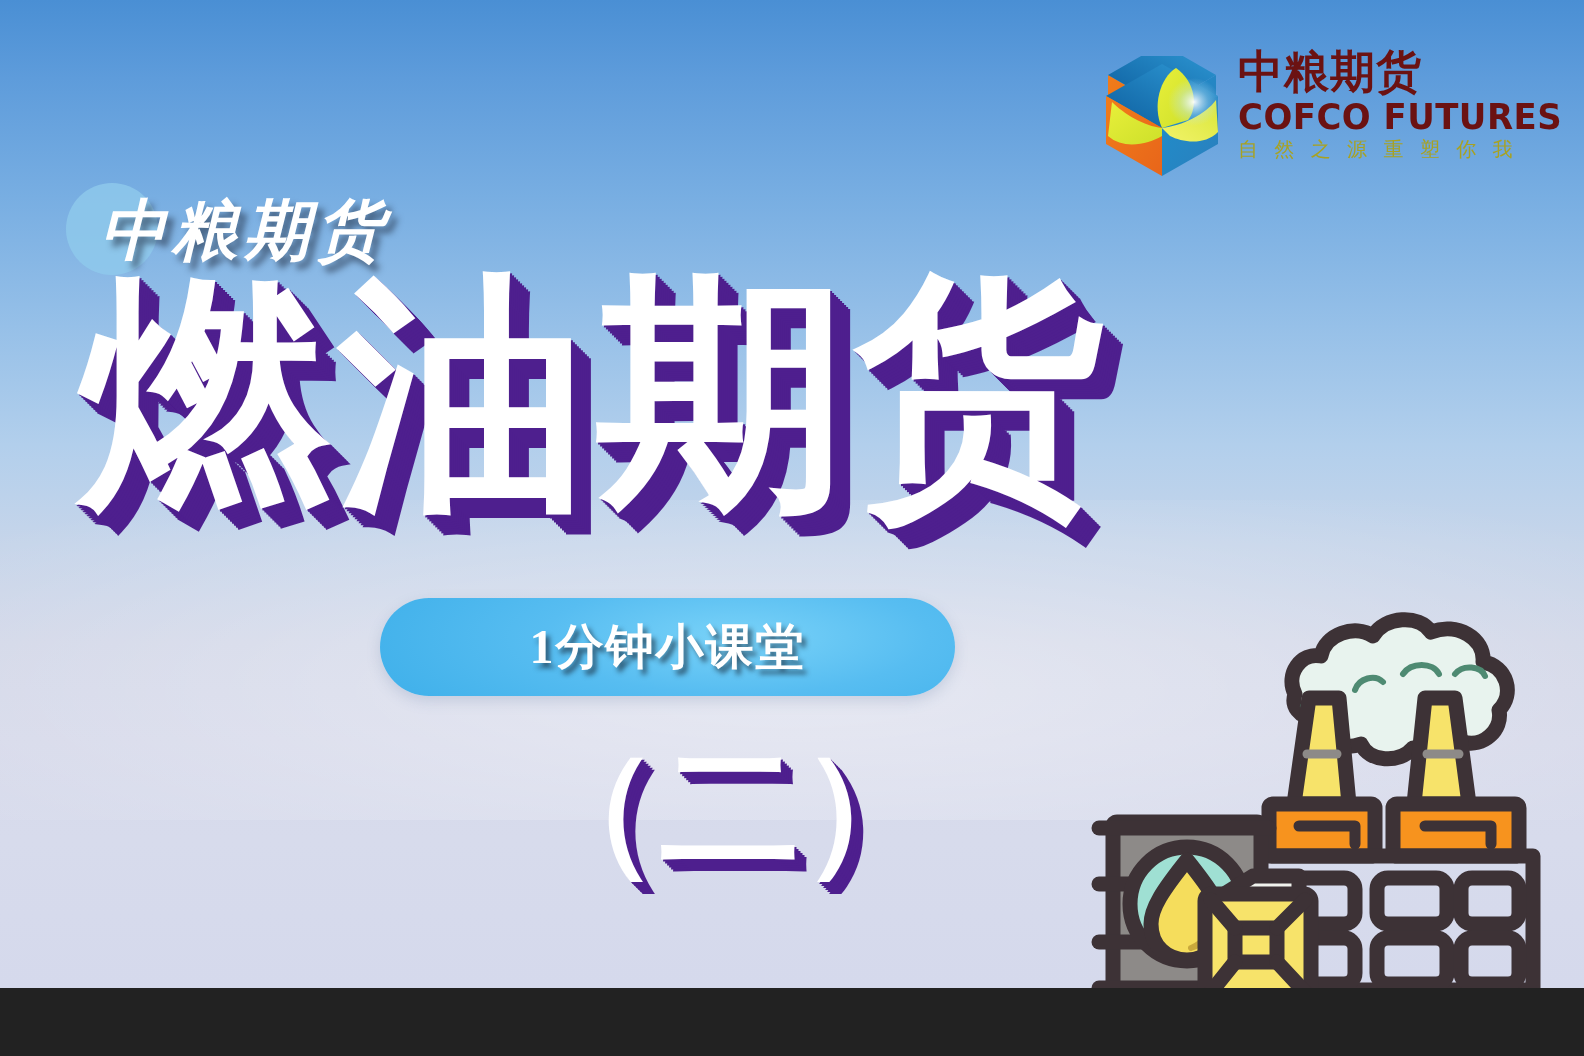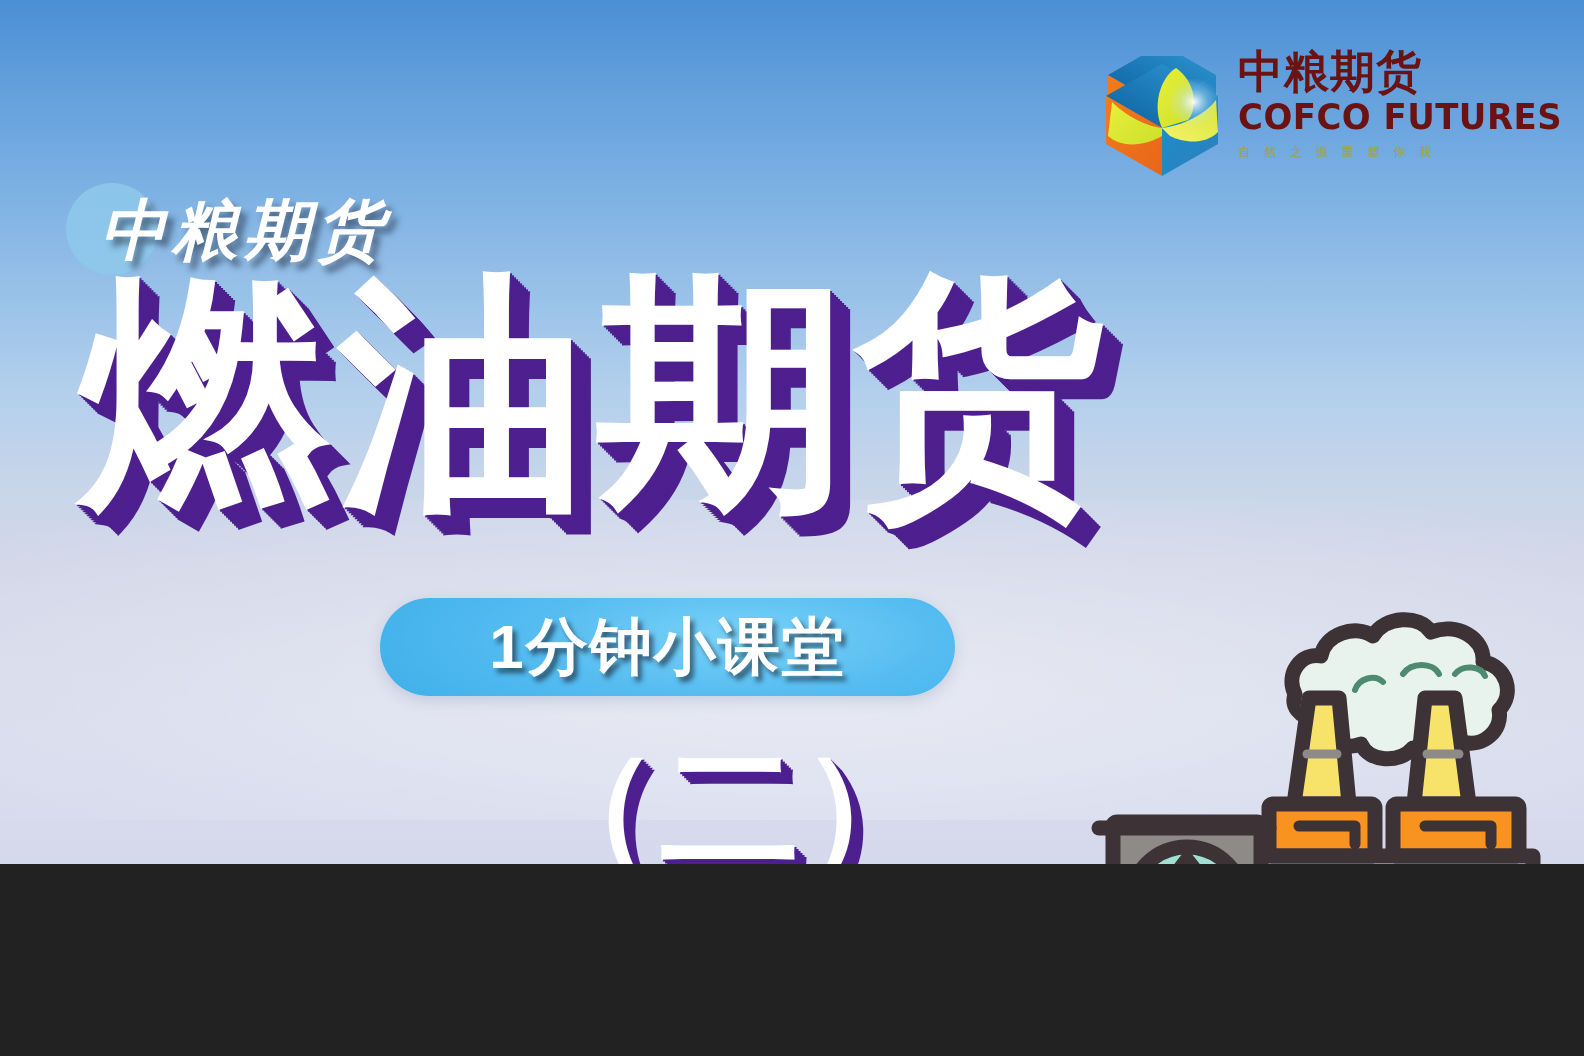--- a/index.html
+++ b/index.html
@@ -3,21 +3,21 @@
 <meta charset="utf-8">
 <style>
   html, body {
     margin: 0;
     padding: 0;
     background: #222;
   }
   #poster {
     position: relative;
     width: 1584px;
-    height: 864px;
+    height: 988px;
     overflow: hidden;
     font-family: "DejaVu Sans", "Liberation Sans", sans-serif;
     background: linear-gradient(to bottom,
         #4a8fd4 0%,
         #5e9cdb 8%,
         #78aee2 20%,
         #96c0e8 33%,
         #b2cfec 45%,
         #c6d5ea 55%,
         #d2d7e8 65%,
@@ -74,24 +74,23 @@
     color: #6b1212;
     letter-spacing: 0.5px;
     line-height: 1.1;
     margin-top: 2px;
     white-space: nowrap;
     transform: scaleX(0.97);
     transform-origin: left center;
   }
   .logo-slogan {
     font-family: "DejaVu Sans", "Liberation Sans", sans-serif;
-    font-size: 12px;
+    font-size: 20px;
     color: #a8a222;
     letter-spacing: 5px;
-    margin-top: 8px;
     white-space: nowrap;
   }
 
   
   .brand-circle {
     position: absolute;
     left: 66px;
     top: 183px;
     width: 92px;
     height: 92px;
@@ -150,23 +149,23 @@
     box-shadow: 0 5px 14px rgba(90,120,160,0.22);
   }
   .pill-label {
     position: absolute;
     left: 0; top: 0;
     width: 575px;
     height: 98px;
     display: flex;
     align-items: center;
     justify-content: center;
-    font-family: Liberation Sans, sans-serif;
-    font-weight: bold;
-    font-size: 62px;
+    font-family: Liberation Serif, serif;
+    font-weight: bold;
+    font-size: 48px;
     letter-spacing: 2px;
     color: #ffffff;
     text-shadow: 4px 5px 5px rgba(20,30,45,0.62);
     white-space: nowrap;
     text-align: center;
   }
 
   
   .part-no {
     position: absolute;

